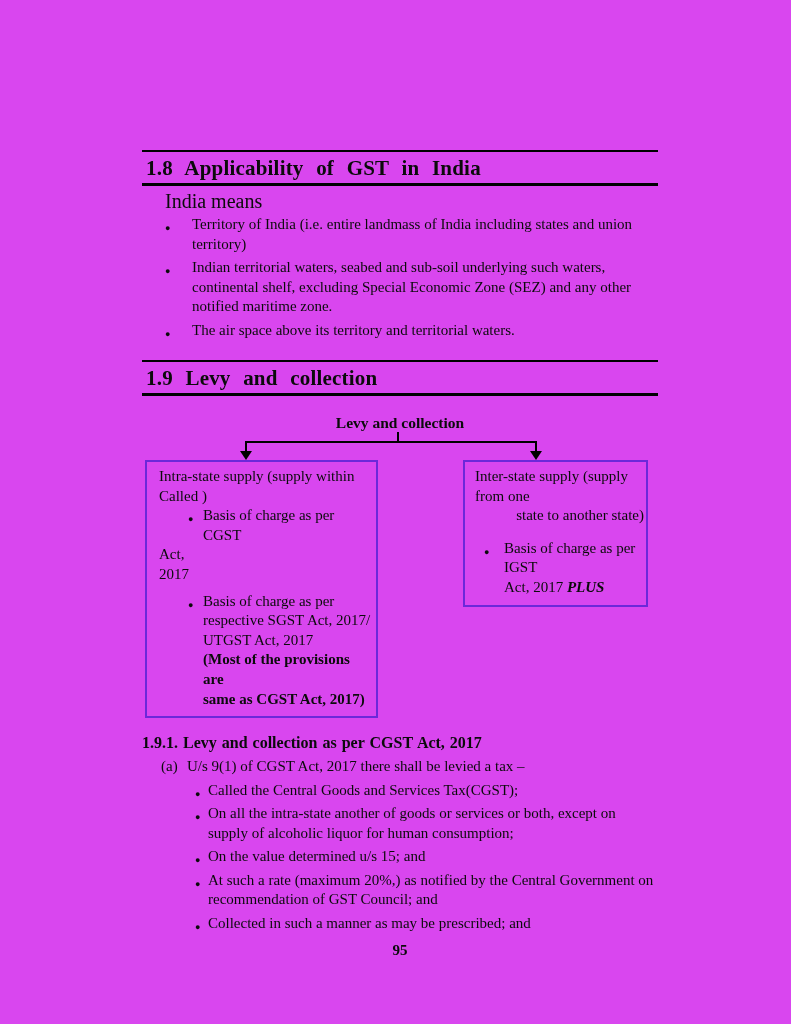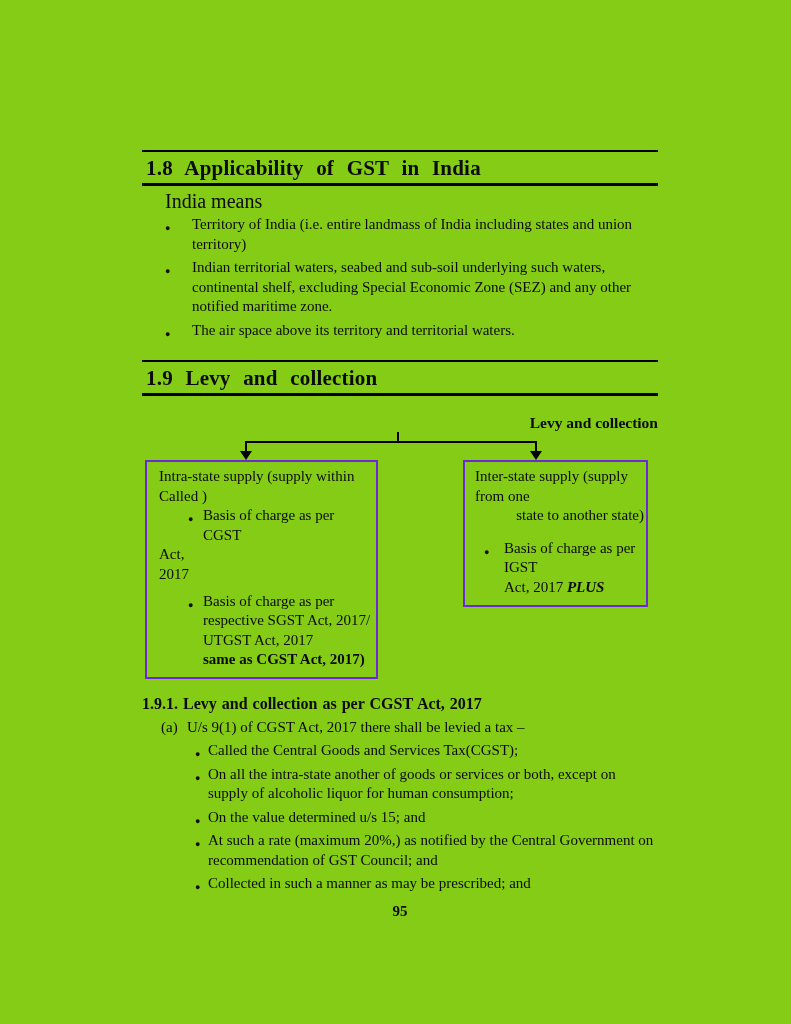--- a/index.html
+++ b/index.html
@@ -4,21 +4,21 @@
 <style>
   * { margin: 0; padding: 0; box-sizing: border-box; }
   html, body { background: #ffffff; }
   body {
     width: 791px; height: 1024px;
     font-family: "Liberation Serif", "DejaVu Serif", serif;
     color: #0b0b0b;
     position: relative;
     overflow: hidden;
   }
-  .page { position: absolute; inset: 0; background: #84cc16; padding-left: 12px; }
+  .page { position: absolute; inset: 0; background: #d946ef; padding-left: 12px; }
   .content { position: absolute; left: 142px; top: 150px; width: 516px; }
 
   
   .rule-thin  { border-top: 2px solid #000; height: 0; }
   .rule-thick { border-top: 3px solid #000; height: 0; }
   .sec-heading {
     font-size: 21px; font-weight: 700; line-height: 24px;
     word-spacing: 0.34em; letter-spacing: 0.2px;
     padding: 4px 0 3px 4px;
   }
@@ -35,21 +35,21 @@
   ul.lvl-a li { padding-left: 50px; }
   ul.lvl-a li::before { left: 23px; }
   ul.lvl-b li { padding-left: 66px; }
   ul.lvl-b li::before { left: 53px; }
 
   .sec-19 { margin-top: 20px; }
 
   
   .diagram { margin-top: 2px; }
   .diagram-title {
-    text-align: right; font-weight: 700; font-size: 15.5px;
+    text-align: center; font-weight: 700; font-size: 15.5px;
     line-height: 19px; margin-top: 17px;
   }
   .connector { display: block; }
   .boxes-row {
     display: flex; justify-content: space-between; align-items: flex-start;
     padding-left: 3px; padding-right: 10px;
   }
   .dbox {
     border: 2px solid #6d28d9; font-size: 15px; line-height: 19.6px;
     padding: 5px 2px 7px 0;
@@ -121,20 +121,21 @@
 
           <div class="dbox box-intra">
             <div class="lb-title">Intra-state supply (supply within</div>
             <div class="lb-title">Called )</div>
             <div class="lb-bullet">Basis of charge as per CGST</div>
             <div class="lb-flush">Act,</div>
             <div class="lb-flush">2017</div>
             <div class="lb-bullet lb-gap">Basis of charge as per</div>
             <div class="lb-cont">respective SGST Act, 2017/</div>
             <div class="lb-cont">UTGST Act, 2017</div>
+            <div class="lb-cont bold-line">(Most of the provisions are</div>
             <div class="lb-cont bold-line">same as CGST Act, 2017)</div>
           </div>
 
           <div class="dbox box-inter">
             <div class="rb-title1">Inter-state supply (supply from one</div>
             <div class="rb-title2">state to another state)</div>
             <div class="rb-bullet">Basis of charge as per IGST</div>
             <div class="rb-cont"><span>Act, 2017 </span><span class="plus-emphasis">PLUS</span></div>
           </div>
 

